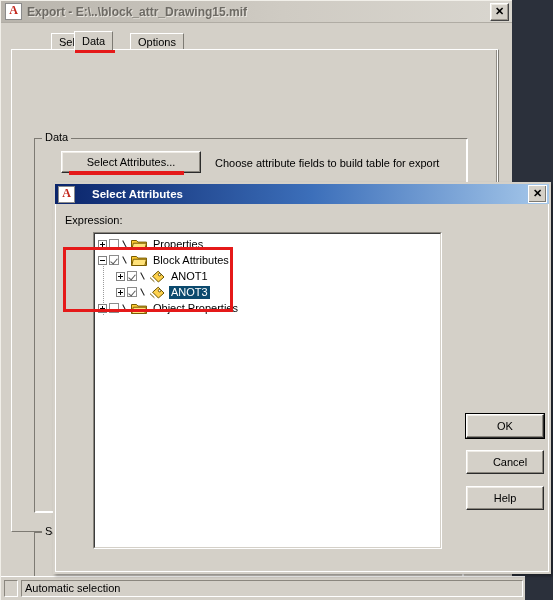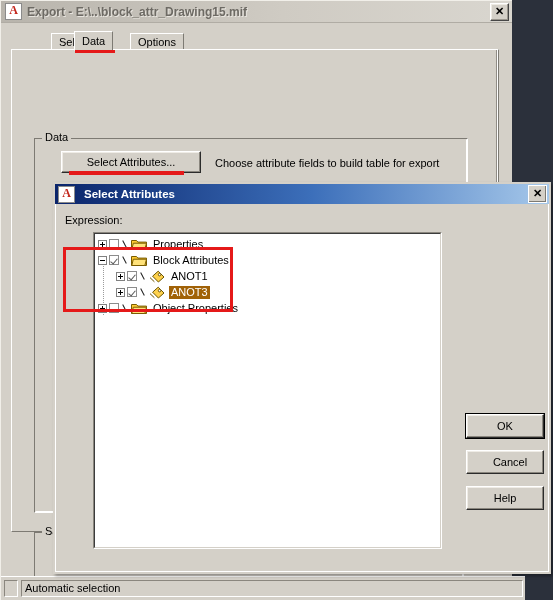--- a/index.html
+++ b/index.html
@@ -316,21 +316,21 @@
     display: flex;
     align-items: center;
     padding: 0 2px 0 3px;
     box-sizing: border-box;
   }
   #dialog-title-text {
     color: #ffffff;
     font-weight: bold;
     font-size: 11.5px;
     flex: 1 1 auto;
-    margin-left: 4px;
+    margin-left: 12px;
     white-space: nowrap;
   }
   #dialog-close {
     width: 17px; height: 16px;
     background: #d4d0c8;
     border: 1px solid #ffffff;
     box-shadow: inset -1px -1px 0 #7d7a73;
     font-size: 11px;
     font-weight: bold;
     line-height: 14px;
@@ -437,21 +437,21 @@
     margin-right: 4px;
     position: relative;
   }
   .ico svg { display: block; }
   .tree-label {
     font-size: 11px;
     line-height: 13px;
     padding: 0 2px;
   }
   .tree-label.selected {
-    background: #a16207;
+    background: #0c4a6e;
     color: #ffffff;
   }
   .tree-guide {
     position: absolute;
     left: 9px;
     width: 0;
     border-left: 1px dotted #9b9b9b;
   }
 
   

